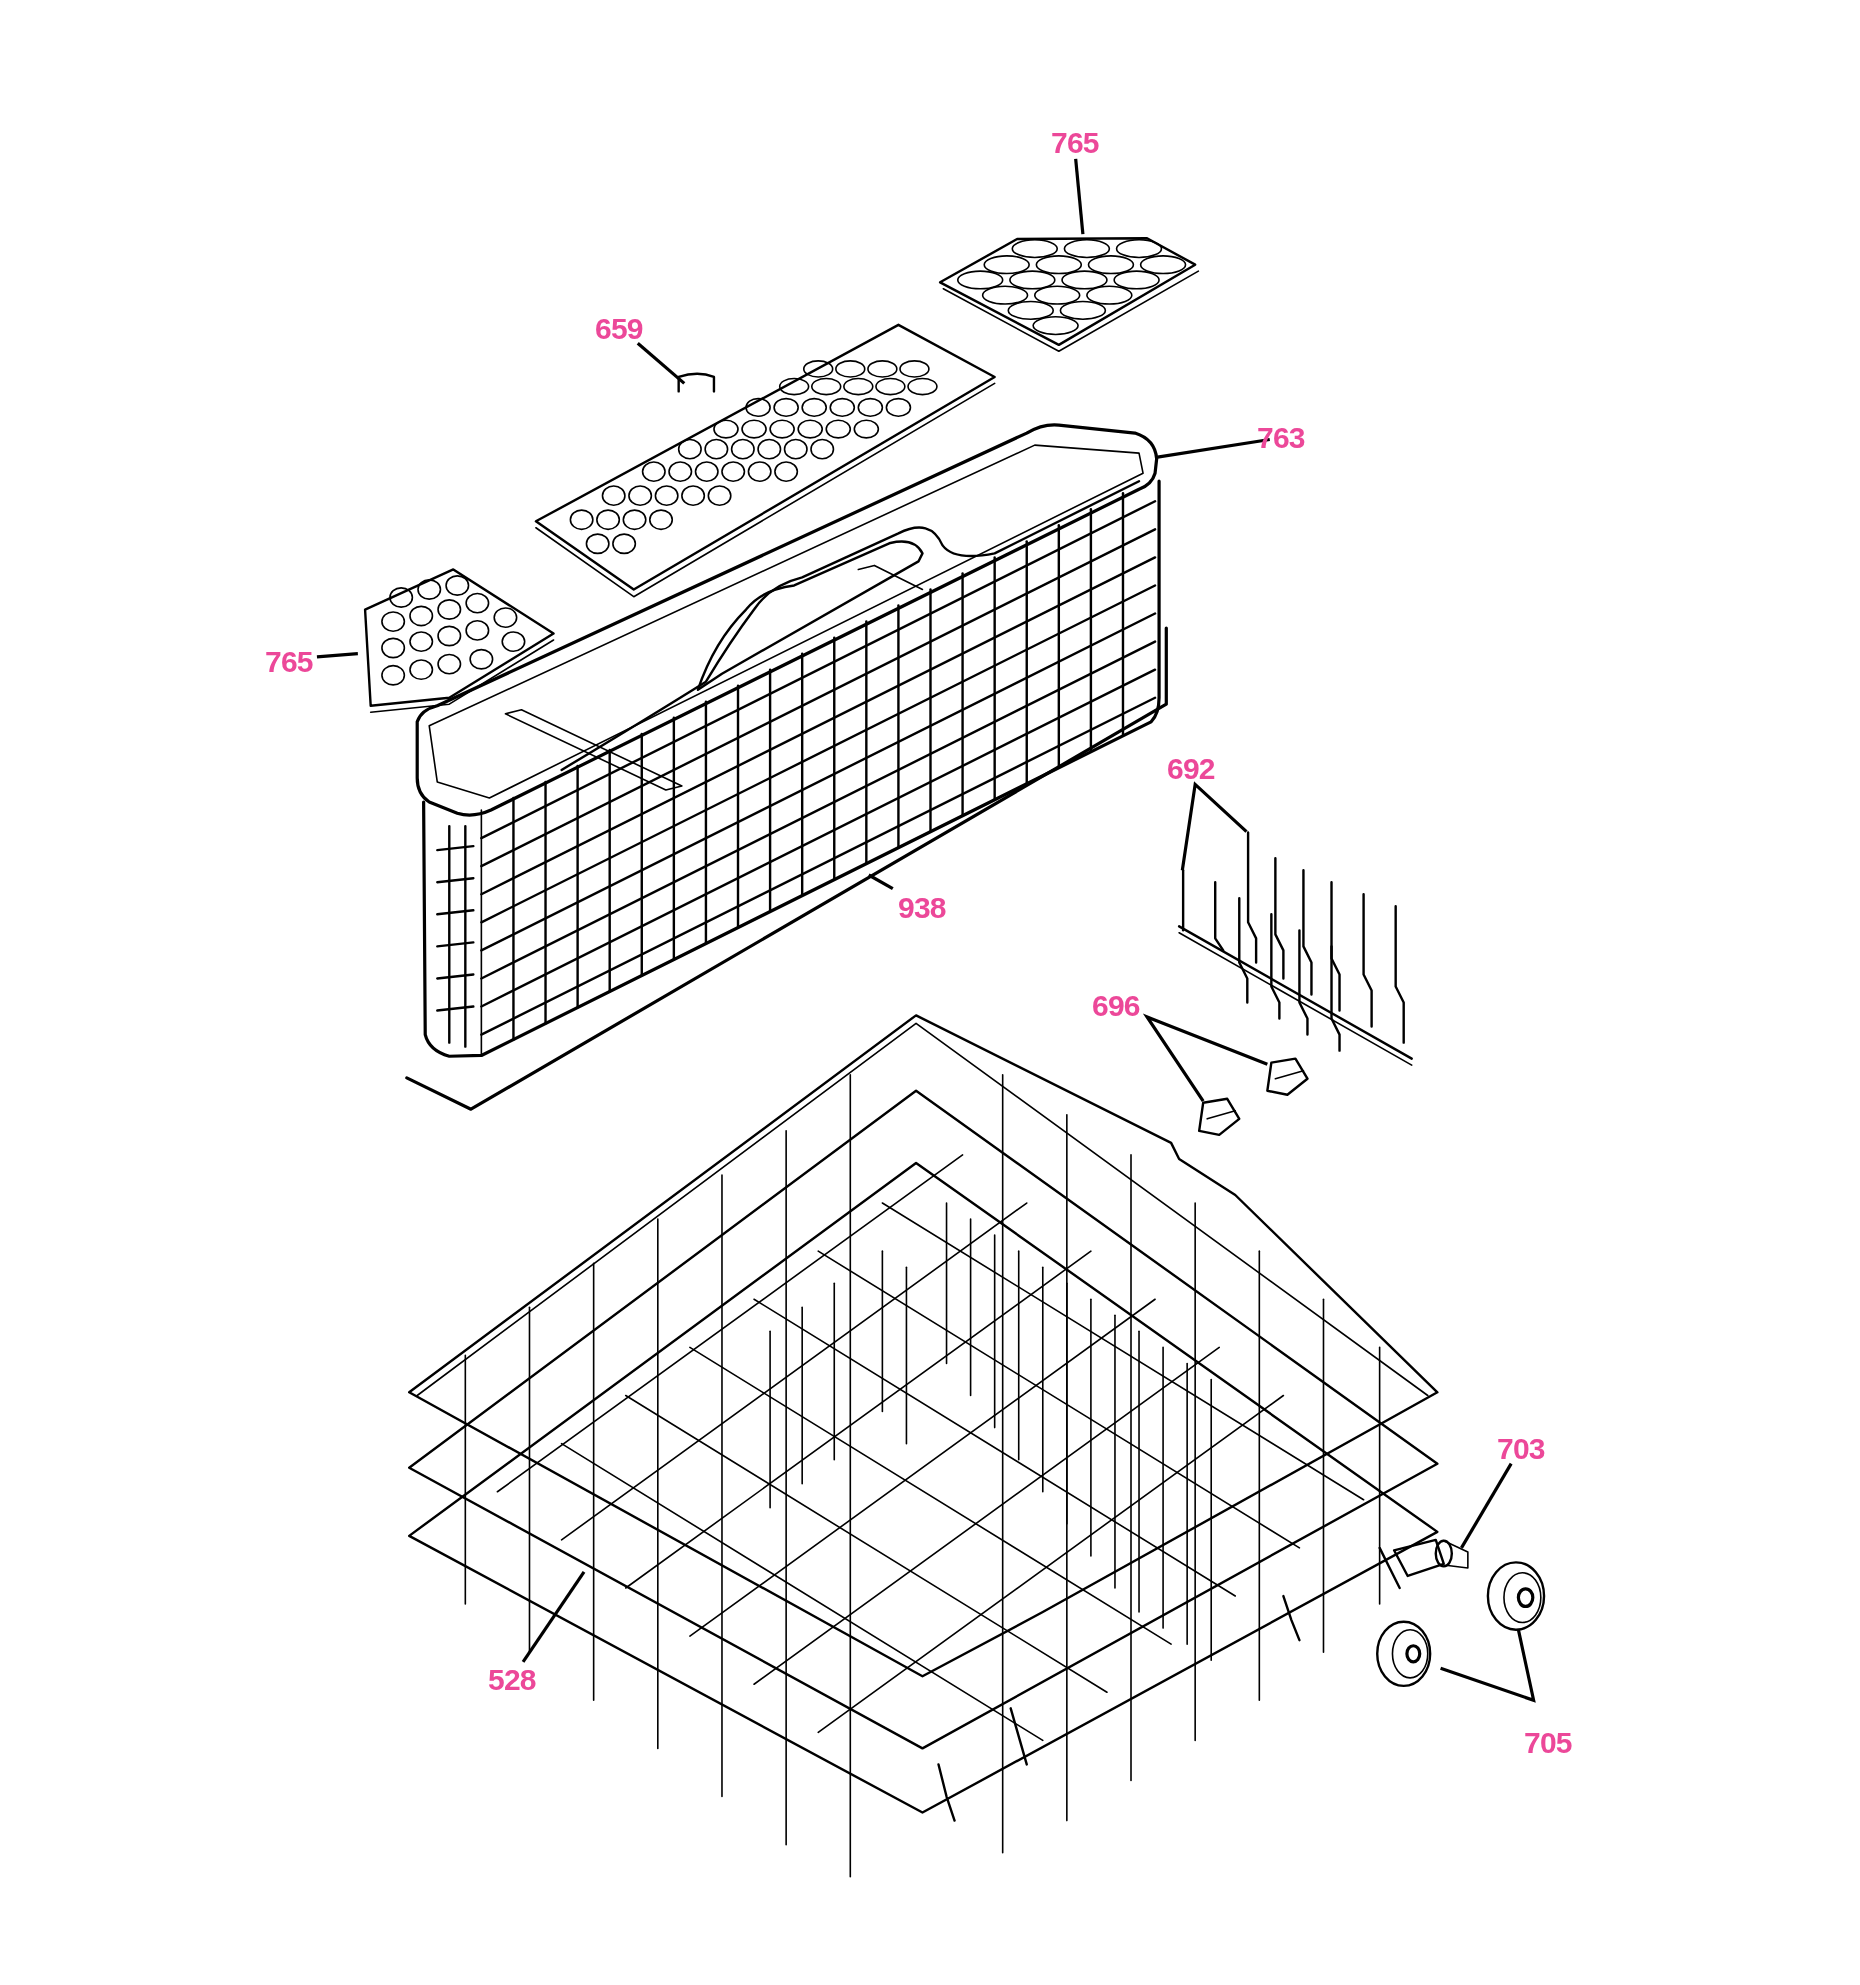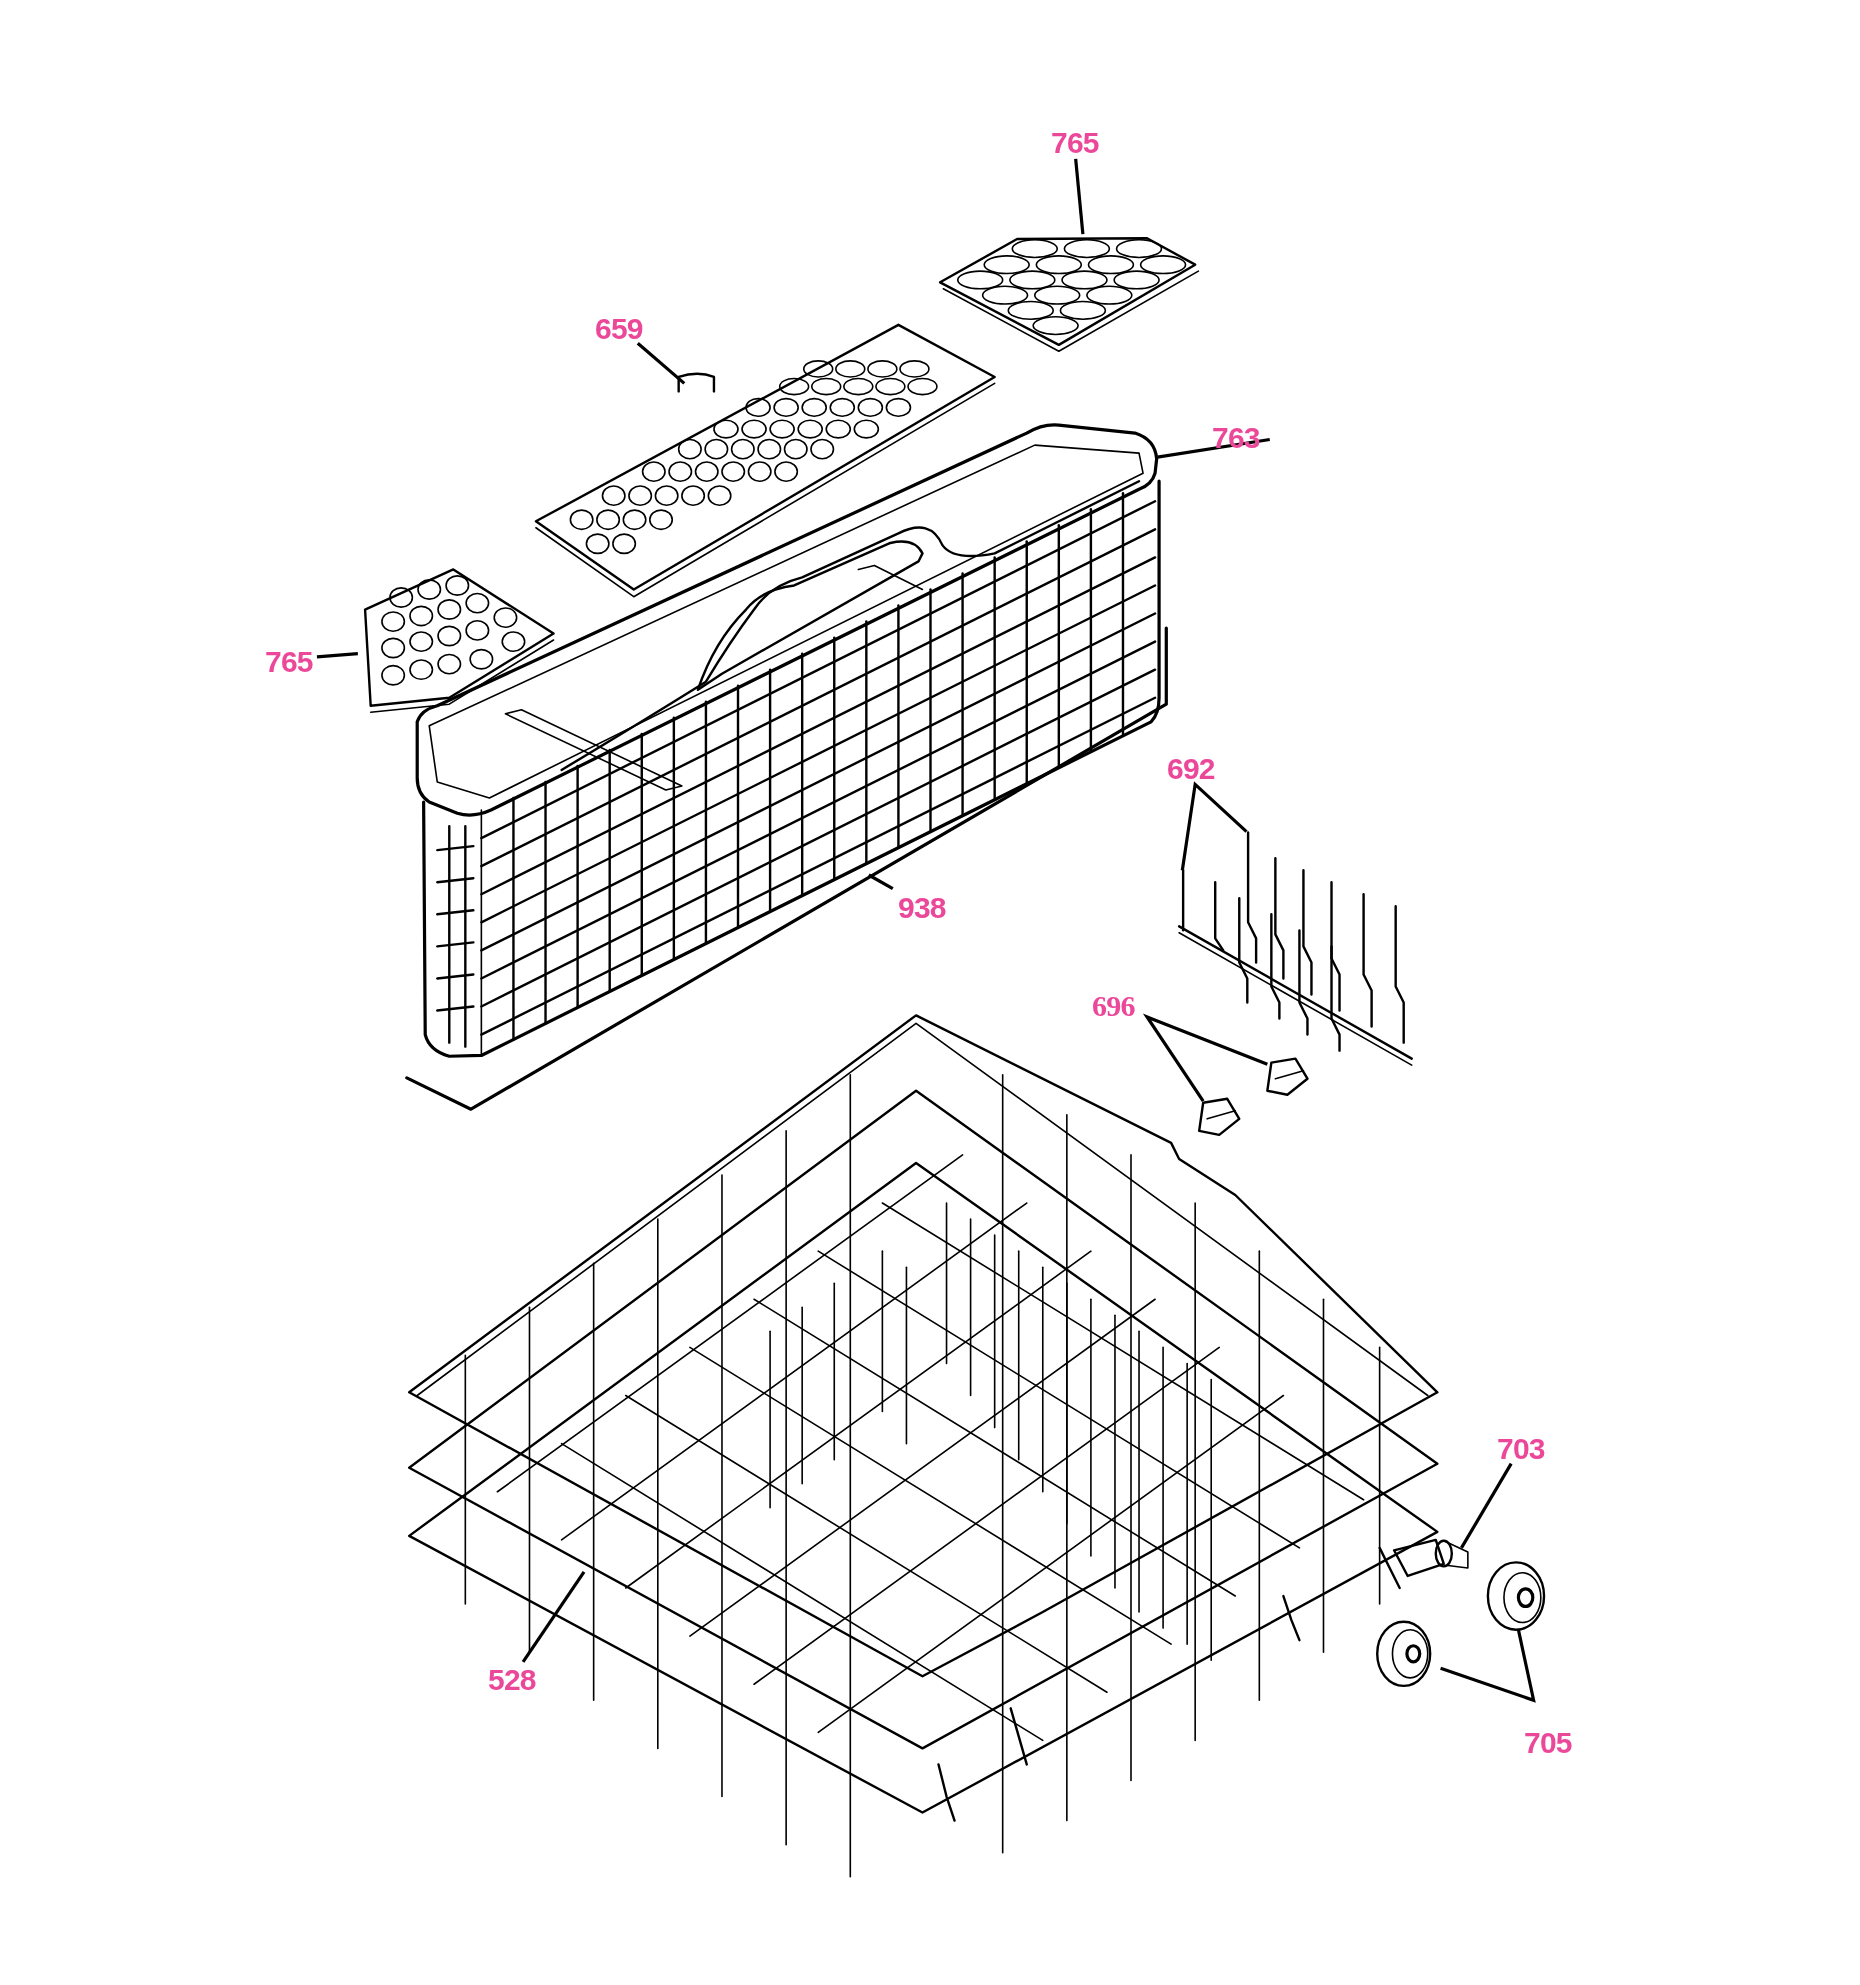--- a/index.html
+++ b/index.html
@@ -301,21 +301,21 @@
     <ellipse class="ln thin" cx="1758" cy="2062" rx="22" ry="30"></ellipse>
     <ellipse class="ln thick" cx="1762" cy="2062" rx="8" ry="10"></ellipse>
     <ellipse class="ln med" cx="1890" cy="1990" rx="35" ry="42"></ellipse>
     <ellipse class="ln thin" cx="1898" cy="1992" rx="23" ry="31"></ellipse>
     <ellipse class="ln thick" cx="1902" cy="1992" rx="9" ry="11"></ellipse>
   </g>
 </svg>
 
 <div class="callout" style="left:1051px; top:128px;">765</div>
 <div class="callout" style="left:595px;  top:314px;">659</div>
-<div class="callout" style="left:1212px; top:423px;">763</div>
+<div class="callout" style="left:1257px; top:423px;">763</div>
 <div class="callout" style="left:265px;  top:647px;">765</div>
 <div class="callout" style="left:1167px; top:754px;">692</div>
 <div class="callout" style="left:898px; top:893px;">938</div>
-<div class="callout" style="left:1092px; top:991px;font-family:Liberation Serif, serif;">696</div>
+<div class="callout" style="left:1092px; top:991px;">696</div>
 <div class="callout" style="left:1497px; top:1434px;">703</div>
 <div class="callout" style="left:488px;  top:1665px;">528</div>
 <div class="callout" style="left:1524px; top:1705px;margin-top:23px;">705</div>
 
 
 </body></html>

